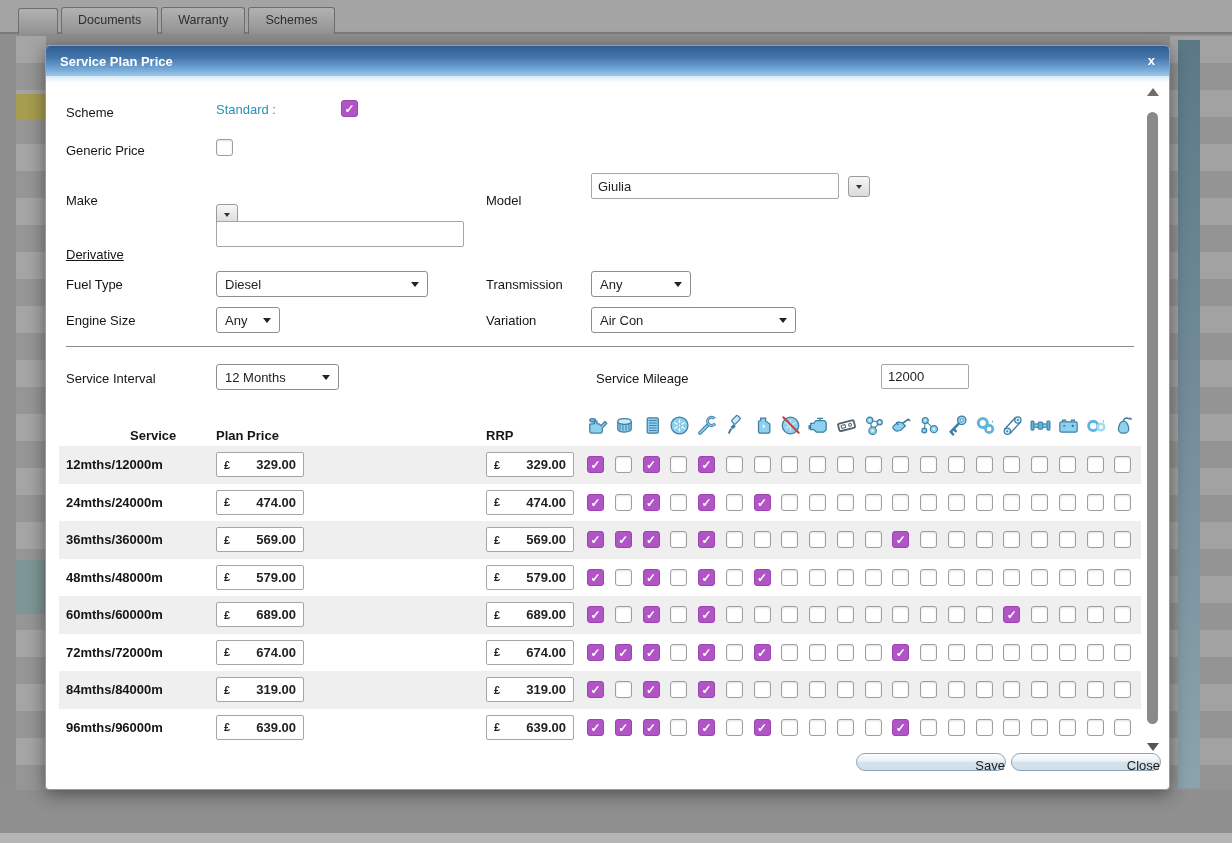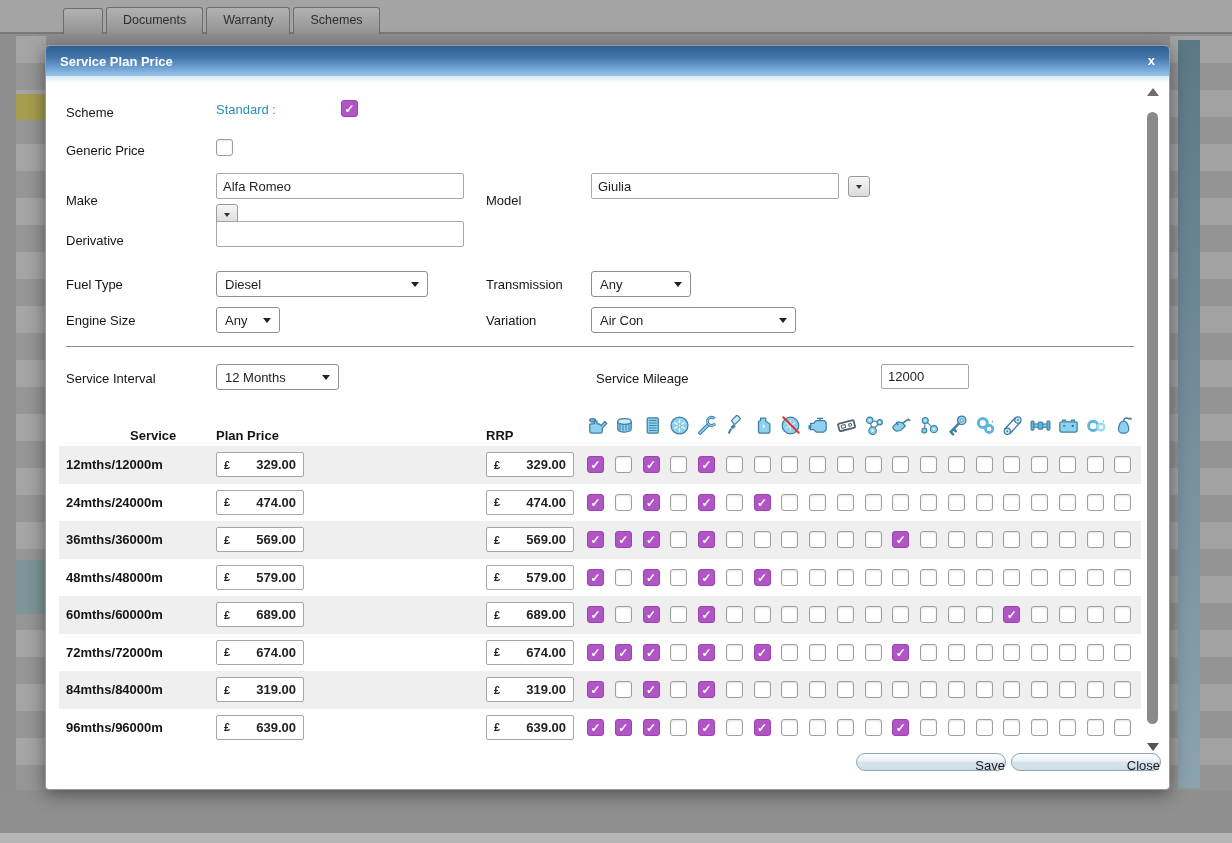--- a/index.html
+++ b/index.html
@@ -1,21 +1,21 @@
 <!DOCTYPE html>
 <html><head>
 <meta charset="utf-8">
 <style>
   * { margin:0; padding:0; box-sizing:border-box; }
   html,body { width:1232px; height:843px; overflow:hidden; }
   body { font-family:"Liberation Sans", sans-serif; background:#8e8e8e; position:relative; }
 
   
   .bg-topbar { position:absolute; top:0; left:0; right:0; height:34px; background:#a4a4a4; border-bottom:2px solid #7a7a7a; }
-  .bg-tabs { position:absolute; top:7px; left:18px; display:flex; gap:3px; align-items:flex-end;margin-left:45px; }
+  .bg-tabs { position:absolute; top:7px; left:18px; display:flex; gap:3px; align-items:flex-end; }
   .bg-tab { background:linear-gradient(#b2b2b2,#929292); border:1px solid #6d6d6d; border-bottom:none;
             border-radius:3px 3px 0 0; padding:5px 16px 7px; font-size:12.5px; color:#2e2e2e; white-space:nowrap; }
   .bg-tab.partial { width:40px; height:26px; }
   .bg-left  { position:absolute; top:36px; left:16px; width:30px; bottom:0;
               background:repeating-linear-gradient(180deg,#a5a5a5 0 27px,#969696 27px 54px); }
   .bg-left-sel    { position:absolute; top:94px;  left:16px; width:30px; height:26px; background:#a79d4f; }
   .bg-left-teal   { position:absolute; top:560px; left:16px; width:30px; height:54px; background:#7e9697; }
   .bg-right { position:absolute; top:36px; right:0; width:62px; bottom:0;
               background:repeating-linear-gradient(180deg,#a2a2a2 0 27px,#949494 27px 54px); }
   .bg-right-bar { position:absolute; top:40px; right:32px; width:22px; height:748px;
@@ -110,31 +110,30 @@
   </div>
 
   <span class="lab" style="left:20px; top:59px;">Scheme</span>
   <span class="lab teal" style="left:170px; top:56px;">Standard :</span>
   <span class="cbx cbx-abs on" style="left:295px; top:54px;"></span>
 
   <span class="lab" style="left:20px; top:97px;">Generic Price</span>
   <span class="cbx cbx-abs" style="left:170px; top:93px;"></span>
 
   <span class="lab" style="left:20px; top:147px;">Make</span>
-  <input class="tinput" style="left: 170px; top: 127px; width: 248px;" readonly="" value="Alfa Romeo">
   <span class="ddbtn" style="left:170px; top:158px;">
       <span class="sel-arrow"></span>
     </span>
   <span class="lab" style="left:440px; top:147px;">Model</span>
   <input class="tinput" style="left: 545px; top: 127px; width: 248px;" readonly="" value="Giulia">
   <span class="ddbtn" style="left:802px; top:130px;">
       <span class="sel-arrow"></span>
     </span>
 
-  <span class="lab" style="left:20px; top:187px;">Derivative</span>
+  <span class="lab" style="left:20px; top:201px;text-decoration:underline;">Derivative</span>
   <input class="tinput" style="left: 170px; top: 175px; width: 248px;" readonly="" value="">
 
   <span class="lab" style="left:20px; top:231px;">Fuel Type</span>
   <div class="sel" style="left:170px; top:225px; width:212px;">
     <span>Diesel</span>
       <span class="sel-arrow"></span>
   </div>
   <span class="lab" style="left:440px; top:231px;">Transmission</span>
   <div class="sel" style="left:545px; top:225px; width:100px;">
     <span>Any</span>

